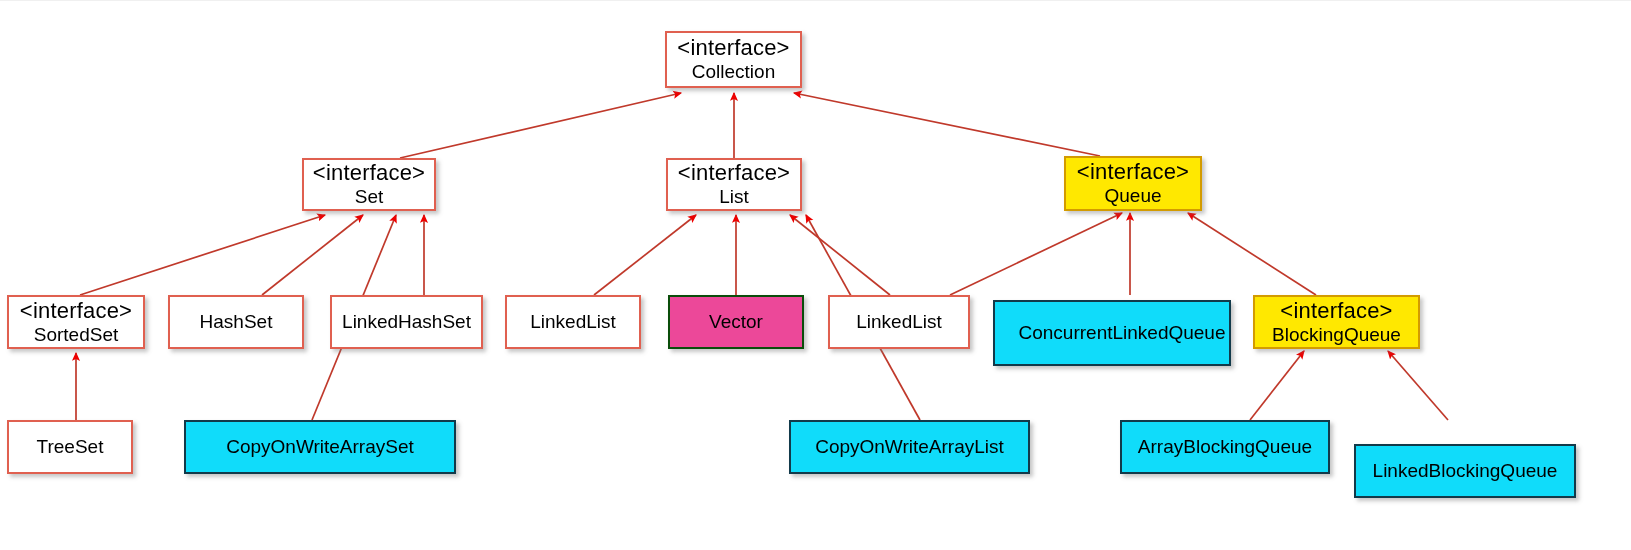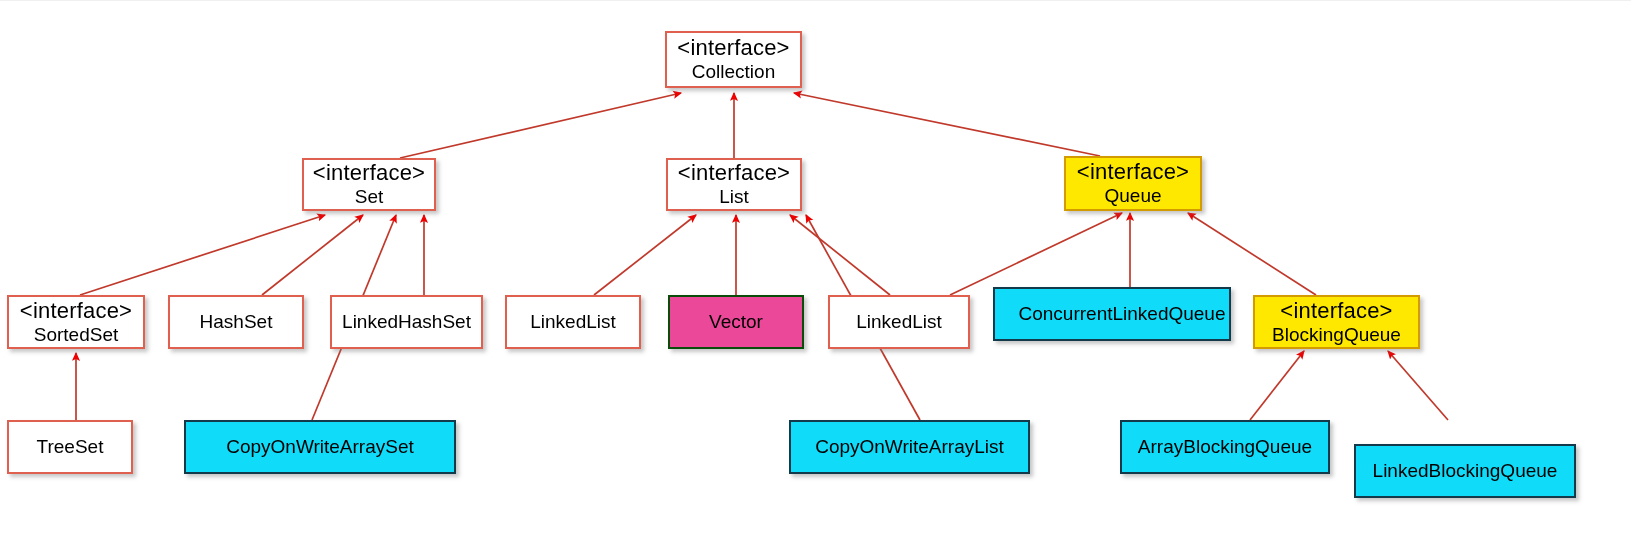--- a/index.html
+++ b/index.html
@@ -131,21 +131,21 @@
       </div>
       <div class="node sk-plain" style="left: 505px; top: 294px; width: 136px; height: 54px;">
         <span class="nm">LinkedList</span>
       </div>
       <div class="node sk-green" style="left: 668px; top: 294px; width: 136px; height: 54px;">
         <span class="nm">Vector</span>
       </div>
       <div class="node sk-plain" style="left: 828px; top: 294px; width: 142px; height: 54px;">
         <span class="nm">LinkedList</span>
       </div>
-      <div class="node sk-cyan" style="left: 993px; top: 286px; width: 238px; height: 54px; padding-left: 20px;">
+      <div class="node sk-cyan" style="left: 993px; top: 299px; width: 238px; height: 66px; padding-left: 20px;">
         <span class="nm">ConcurrentLinkedQueue</span>
       </div>
       <div class="node sk-yellow" style="left: 1253px; top: 294px; width: 167px; height: 54px;">
         <span class="stereo">&lt;interface&gt;</span>
         <span class="nm">BlockingQueue</span>
       </div>
       <div class="node sk-plain" style="left: 7px; top: 419px; width: 126px; height: 54px;">
         <span class="nm">TreeSet</span>
       </div>
       <div class="node sk-cyan" style="left: 184px; top: 419px; width: 272px; height: 54px;">

